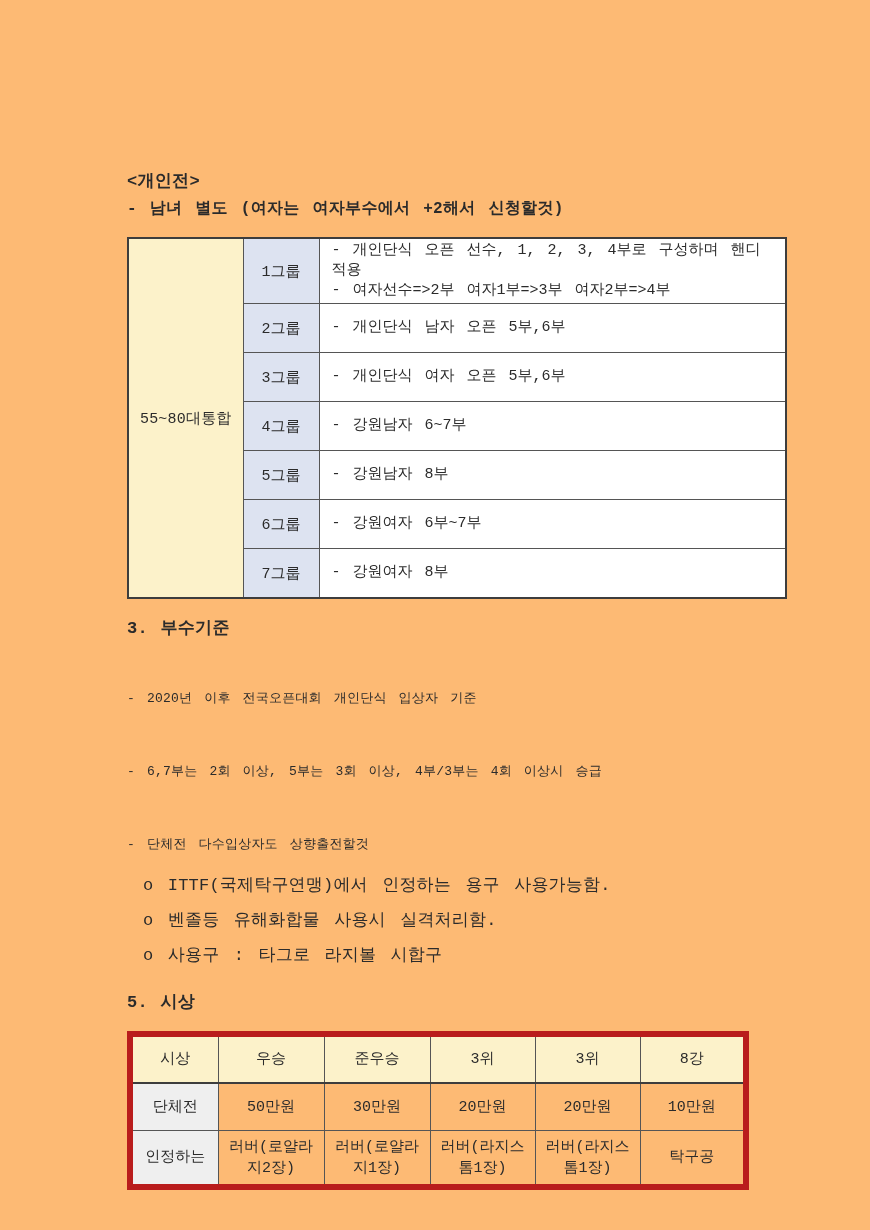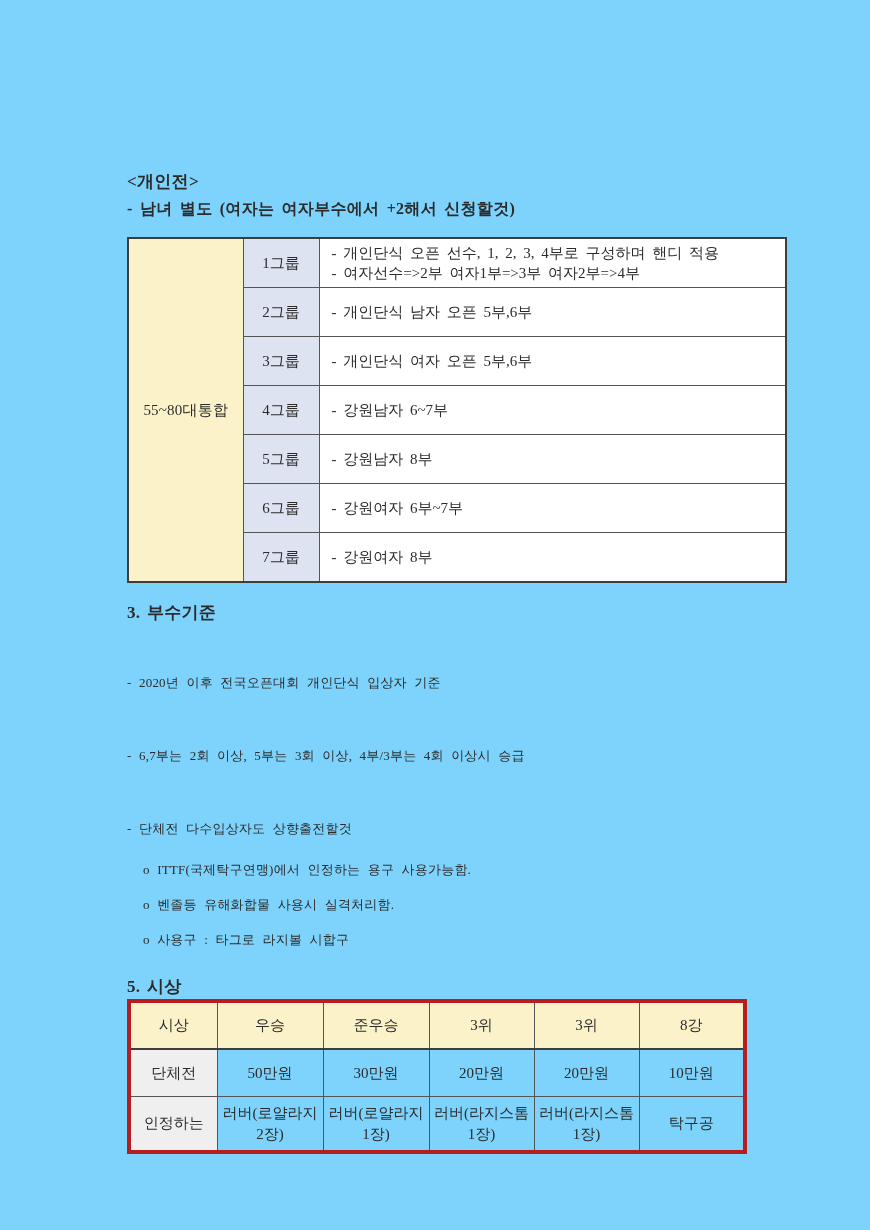--- a/index.html
+++ b/index.html
@@ -1,21 +1,21 @@
 <!DOCTYPE html>
 <html lang="ko" style="--table_yellow: #FCF2CA; --table_lavender: #DDE3F1; --table_gray: #EFEFEF; --text: #2b2b2b;"><head>
 <meta charset="utf-8">
 <style>
   html,body{margin:0;padding:0;}
   body{background:#ffffff;}
   .page{
     position:relative;
     width:870px;height:1230px;
-    background:#7dd3fc;
-    font-family:Liberation Serif, serif;
+    background:#fdba74;
+    font-family:Liberation Mono, monospace;
     color:var(--text,#2b2b2b);
     overflow:hidden;
   }
   .content{
     position:absolute;
     left:127px;top:170px;
     width:660px;
   }
   .h-main{
     font-size:17px;font-weight:bold;line-height:23px;
@@ -59,27 +59,27 @@
     font-size:17px;font-weight:bold;line-height:24px;
     margin-top:18px;letter-spacing:0.3px;word-spacing:2px;
   }
   .dash-list{margin-top:7px;}
   .dash-list .li{
     font-size:13px;line-height:31px;
     word-spacing:4px;letter-spacing:0.2px;margin-top:42px;
   }
   .o-list{margin-top:8px;padding-left:16px;}
   .o-list .li{
-    font-size:13px;line-height:35px;
+    font-size:17px;line-height:35px;
     word-spacing:4px;letter-spacing:0.2px;
   }
   
   .award-table{
-    width:616px;
-    border:4px solid #b91c1c;
+    width:616px;margin-top:16px;
+    border:6px solid #b91c1c;
     table-layout:fixed;
   }
   .award-table th,.award-table td{
     border:1px solid #555;
     font-size:15px;font-weight:normal;
     text-align:center;vertical-align:middle;
     padding:3px 4px;
     line-height:21px;
   }
   .award-table th{

